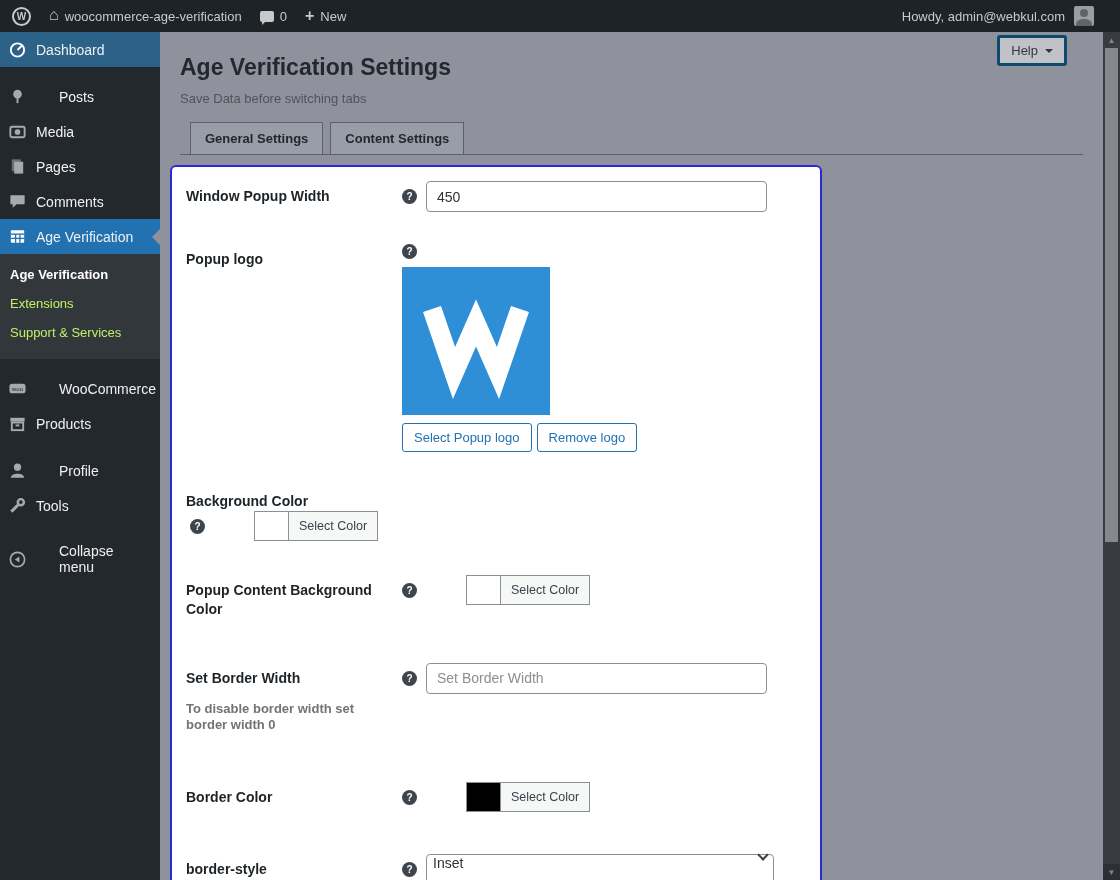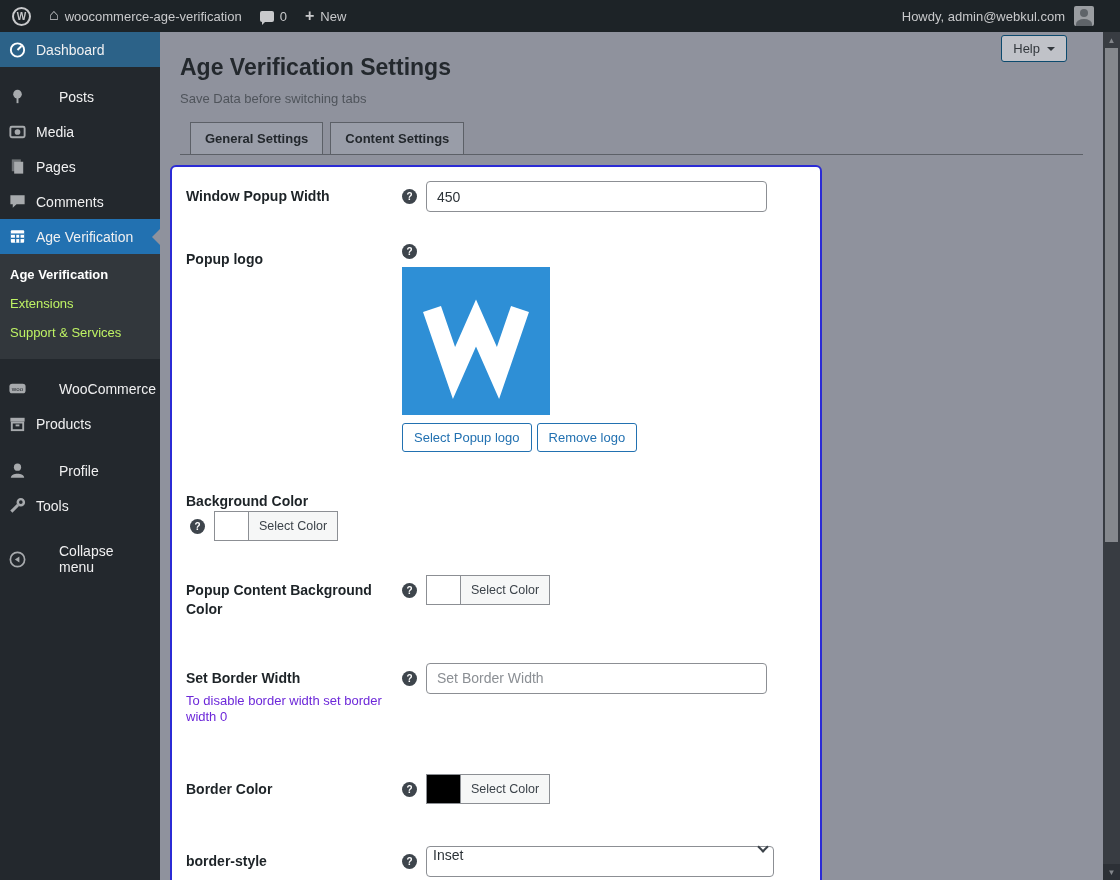--- a/index.html
+++ b/index.html
@@ -48,51 +48,51 @@
 
   
   #scrollbar { position: absolute; top: 32px; right: 0; bottom: 0; width: 17px; background: #383c42; z-index: 25; }
   .sb-arrow { height: 16px; display: flex; align-items: center; justify-content: center; color: #84878c; font-size: 8px; cursor: pointer; }
   .sb-arrow.bottom { position: absolute; bottom: 0; left: 0; right: 0; background: #2c3036; }
   .sb-thumb { position: absolute; top: 16px; left: 2px; right: 2px; height: 494px; background: #85888d; cursor: pointer; }
 
   
   #content { position: absolute; left: 160px; top: 32px; right: 17px; bottom: 0;
     background: #8f929d; padding: 0 20px; overflow: hidden; }
-  #help-btn { position: absolute; top: 3px; right: 36px; background: #c0c2c8; border: 1px solid #0c4a6e;
+  #help-btn { position: absolute; top: 3px; right: 36px; background: #c0c2c8; border: 3px solid #0c4a6e;
     border-radius: 3px; padding: 5px 11px; font-size: 13px; color: #32373c;
     display: flex; align-items: center; gap: 7px; cursor: pointer; }
   .caret-down { width: 0; height: 0; border: 4px solid transparent; border-top-color: #32373c; margin-top: 4px; }
   h1 { font-size: 23px; font-weight: 600; color: #23282d; margin: 22px 0 10px 0; }
   .subtitle { font-size: 13px; color: #4f545b; margin-bottom: 16px; }
   .tabs-bar { border-bottom: 1px solid #5c6067; padding-left: 10px; display: flex; gap: 7px; }
   .tab { padding: 8px 14px; background: #999da8; border: 1px solid #5c6067; border-bottom: none;
     font-size: 13px; font-weight: bold; color: #23282d; cursor: pointer; white-space: nowrap; }
   .tab.active { background: #eef0f2; }
 
   
   .panel { width: 652px; margin: 10px 0 0 -10px; background: #ffffff;
     border: 2px solid #2b2bd5; border-radius: 6px; min-height: 820px; padding-bottom: 60px; }
   .row { display: flex; padding: 14px; }
   .row-label { width: 212px; flex-shrink: 0; font-weight: bold; font-size: 14px; color: #1d2327; line-height: 1.35; padding-top: 6px; }
-  .row-label .desc { font-weight: 400; color: #6d28d9; font-size: 13px; margin-top: 5px; line-height: 1.3; }
+  .row-label .desc { font-weight: 700; color: #737373; font-size: 13px; margin-top: 13px; line-height: 1.3; }
   .row-ctrl { flex: 1; display: flex; align-items: flex-start; gap: 9px; padding-left: 4px; }
   .row-ctrl.column { flex-direction: column; gap: 8px; align-items: flex-start; }
   .help-badge { width: 15px; height: 15px; border-radius: 50%; background: #3e454c; color: #ffffff;
     font-size: 10px; font-weight: bold; display: flex; align-items: center; justify-content: center;
     flex-shrink: 0; cursor: pointer; }
   .help-mid { margin-top: 8px; }
   .text-input { width: 341px; height: 31px; border: 1px solid #8c8f94; border-radius: 4px;
     padding: 0 10px; font-size: 14px; color: #2c3338; font-family: inherit; background: #fff; }
   .text-input::placeholder { color: #8b8f94; }
   .logo-preview { width: 148px; height: 148px; }
   .logo-btns { display: flex; gap: 5px; }
   .blue-btn { height: 29px; padding: 0 11px; background: #ffffff; border: 1px solid #2271b1;
     color: #2271b1; border-radius: 3px; font-size: 13px; cursor: pointer; font-family: inherit; }
-  .color-picker { display: flex; }
+  .color-picker { display: flex; margin-left: 40px; }
   .swatch { width: 35px; height: 30px; border: 1px solid #8c8f94; background: #ffffff; }
   .select-color-btn { height: 30px; padding: 0 10px; margin-left: -1px; background: #f6f7f7;
     border: 1px solid #8c8f94; font-size: 12.5px; color: #3c434a; cursor: pointer; font-family: inherit; }
   .select-box { width: 348px; height: 31px; border: 1px solid #8c8f94; border-radius: 4px;
     display: flex; align-items: flex-start; justify-content: space-between; padding: 0 6px;
     font-size: 14px; color: #2c3338; cursor: pointer; background: #ffffff; }
   .chev { width: 8px; height: 8px; border-right: 2px solid #3c434a; border-bottom: 2px solid #3c434a;
     transform: rotate(45deg); margin-top: -4px; }
 
   #row-popup-logo { padding-top: 18px; padding-bottom: 18px; }

